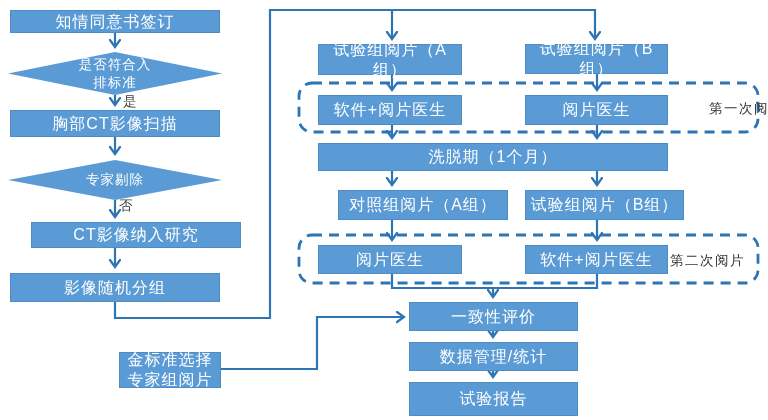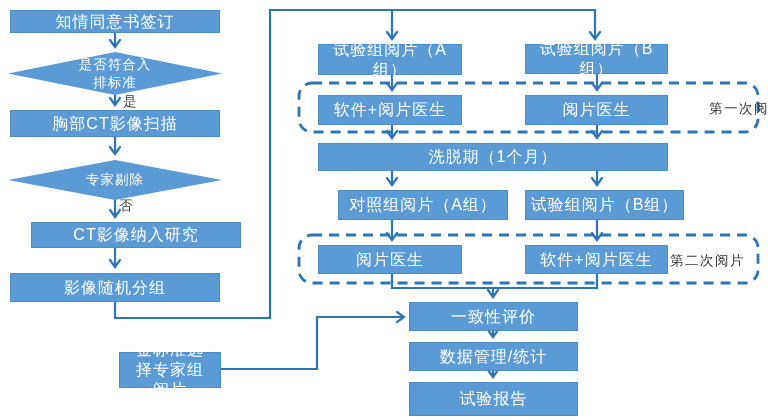--- a/index.html
+++ b/index.html
@@ -81,21 +81,21 @@
 
   <div class="diamond" style="left:8px;top:160px;width:214px;height:40px;">
     <span>专家剔除</span>
   </div>
   <div class="flabel" style="left:119px;top:197px;">否</div>
 
   <div class="box" style="left:4px;top:222px;width:210px;height:26px;margin-left:27px;">CT影像纳入研究</div>
 
   <div class="box" style="left:10px;top:273px;width:210px;height:29px;">影像随机分组</div>
 
-  <div class="box" style="left:119px;top:352px;width:102px;height:36px;padding:0 11px;">金标准选择专家组阅片</div>
+  <div class="box" style="left:119px;top:352px;width:102px;height:36px;padding:0 3px;">金标准选择专家组阅片</div>
 
   <div class="box" style="left:318px;top:44px;width:144px;height:31px;">试验组阅片（A组）</div>
   <div class="box" style="left:525px;top:44px;width:143px;height:30px;">试验组阅片（B组）</div>
   <div class="box" style="left:318px;top:95px;width:144px;height:30px;">软件+阅片医生</div>
   <div class="box" style="left:525px;top:95px;width:143px;height:30px;">阅片医生</div>
   <div class="rlabel" style="left:668px;top:100px;margin-left:41px;">第一次阅片</div>
 
   <div class="box" style="left:318px;top:143px;width:350px;height:28px;">洗脱期（1个月）</div>
 
   <div class="box" style="left:318px;top:190px;width:170px;height:30px;margin-left:20px;">对照组阅片（A组）</div>

